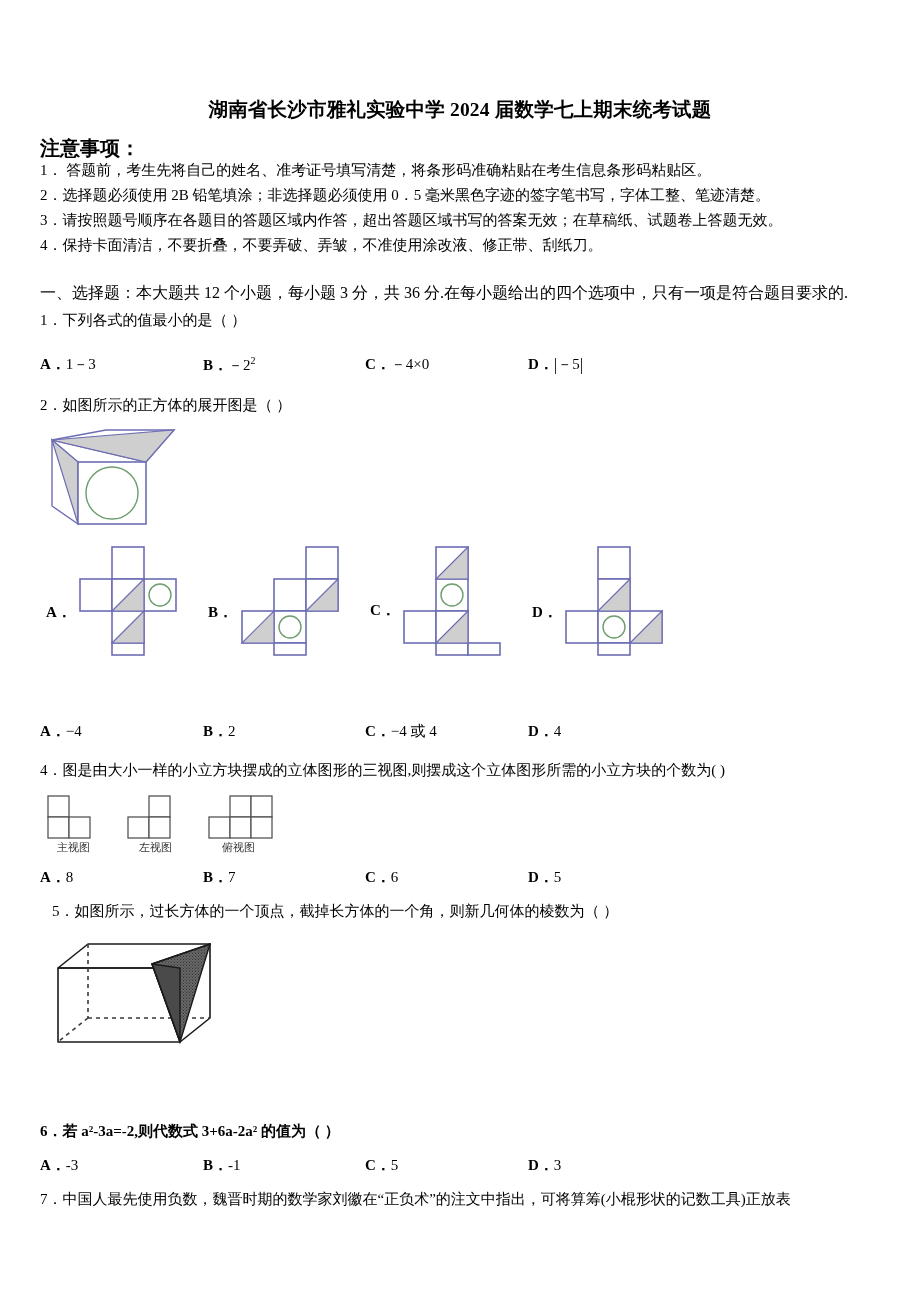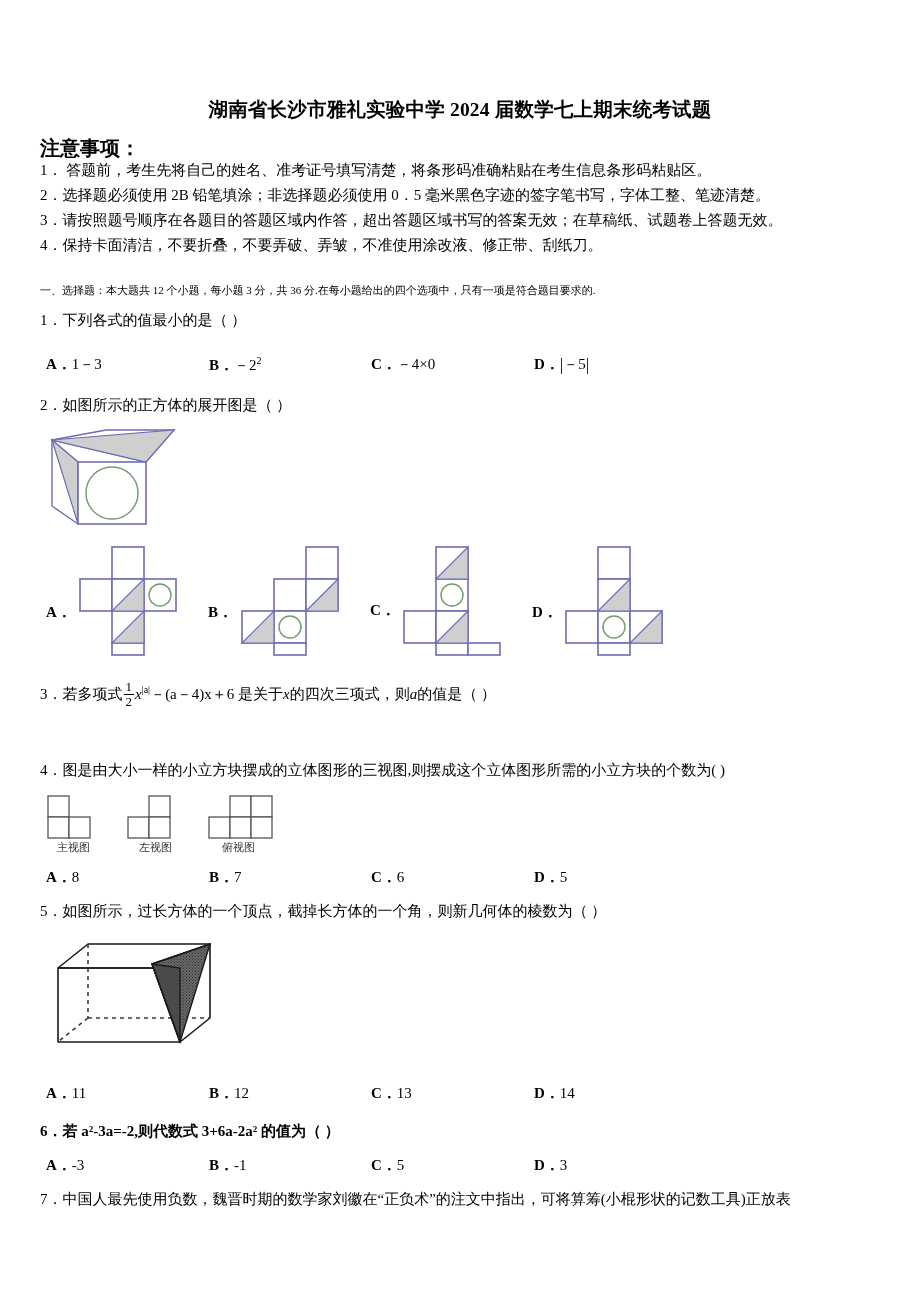--- a/index.html
+++ b/index.html
@@ -44,45 +44,44 @@
     white-space: nowrap;
   }
   .n1 { top: 161px; }
   .n2 { top: 186px; }
   .n3 { top: 211px; }
   .n4 { top: 236px; text-align: right; }
 
   .section-head {
     position: absolute;
     left: 40px; top: 283px;
-    font-size: 11px;
+    font-size: 16px;
     white-space: nowrap;
   }
 
   .q {
     position: absolute;
     left: 40px;
     font-size: 15px;
     white-space: nowrap;
   }
   .q1 { top: 311px; }
   .q2 { top: 396px; }
   .q3 { top: 681px; }
   .q4 { top: 761px; }
-  .q5 { top: 902px; }
+  .q5 { top: 902px; margin-left: 12px; }
   .q6 { top: 1122px; }
   .q7 { top: 1190px; }
 
   .opts {
     position: absolute;
     left: 40px;
     width: 840px;
     height: 26px;
     font-size: 15px;
-    margin-left: 6px;
   }
   .opts .o {
     position: absolute;
     white-space: nowrap;
   }
   .opts .oa { left: 0px; }
   .opts .ob { left: 163px; }
   .opts .oc { left: 325px; }
   .opts .od { left: 488px; }
   .ol { font-weight: bold; font-family: "Liberation Serif", serif; }
@@ -253,22 +252,25 @@
         <rect x="34" y="66" width="32" height="32"></rect>
         <rect x="66" y="66" width="32" height="32"></rect>
         <rect x="34" y="98" width="32" height="12"></rect>
       </g>
       <polygon points="34,66 66,34 66,66" fill="#cfcfcf" stroke="#6d6db4" stroke-width="1.2"></polygon>
       <polygon points="66,98 98,66 98,98" fill="#cfcfcf" stroke="#6d6db4" stroke-width="1.2"></polygon>
       <circle cx="50" cy="82" r="11" fill="none" stroke="#6e9e6e" stroke-width="1.4"></circle>
     </svg>
   </div>
 
-  <div class="q q3">
-    <span>3．若多项式</span><span class="frac"><span class="num">1</span><span class="den">2</span></span><span class="ital">x</span><sup class="exp">|a|</sup><span>－(a－4)x＋6 是关于</span><span class="ital">x</span><span>的四次三项式，则</span><span class="ital">a</span><span>的值是（        ）</span>
+  <div class="opts o3">
+    <span class="o oa"><span class="ol">A．</span><span>−4</span></span>
+    <span class="o ob"><span class="ol">B．</span><span>2</span></span>
+    <span class="o oc"><span class="ol">C．</span><span>−4 或 4</span></span>
+    <span class="o od"><span class="ol">D．</span><span>4</span></span>
   </div>
 
   <div class="q q4">4．图是由大小一样的小立方块摆成的立体图形的三视图,则摆成这个立体图形所需的小立方块的个数为(        )</div>
   <div class="views">
     <svg width="300" height="64" viewBox="0 0 300 64">
       <g stroke="#555555" stroke-width="1.3" fill="#ffffff">
 
         <rect x="4" y="4" width="21" height="21"></rect>
         <rect x="4" y="25" width="21" height="21"></rect>
         <rect x="25" y="25" width="21" height="21"></rect>
@@ -321,26 +323,20 @@
       </g>
 
       <polygon points="100,34 158,14 128,112" fill="url(#speck)" stroke="#1a1a1a" stroke-width="1.4"></polygon>
       <polygon points="100,34 128,38 128,112" fill="#4a4a4a" stroke="#1a1a1a" stroke-width="1.4"></polygon>
       <g stroke="#1a1a1a" stroke-width="1.5" fill="none">
         <line x1="100" y1="34" x2="128" y2="112"></line>
         <line x1="100" y1="34" x2="158" y2="14"></line>
       </g>
     </svg>
   </div>
-  <div class="opts o5">
-    <span class="o oa"><span class="ol">A．</span><span>11</span></span>
-    <span class="o ob"><span class="ol">B．</span><span>12</span></span>
-    <span class="o oc"><span class="ol">C．</span><span>13</span></span>
-    <span class="o od"><span class="ol">D．</span><span>14</span></span>
-  </div>
 
   <div class="q q6" style="font-weight:bold;">6．若 a²-3a=-2,则代数式 3+6a-2a² 的值为（        ）</div>
   <div class="opts o6">
     <span class="o oa"><span class="ol">A．</span><span>-3</span></span>
     <span class="o ob"><span class="ol">B．</span><span>-1</span></span>
     <span class="o oc"><span class="ol">C．</span><span>5</span></span>
     <span class="o od"><span class="ol">D．</span><span>3</span></span>
   </div>
 
   <div class="q q7">7．中国人最先使用负数，魏晋时期的数学家刘徽在“正负术”的注文中指出，可将算筹(小棍形状的记数工具)正放表</div>

